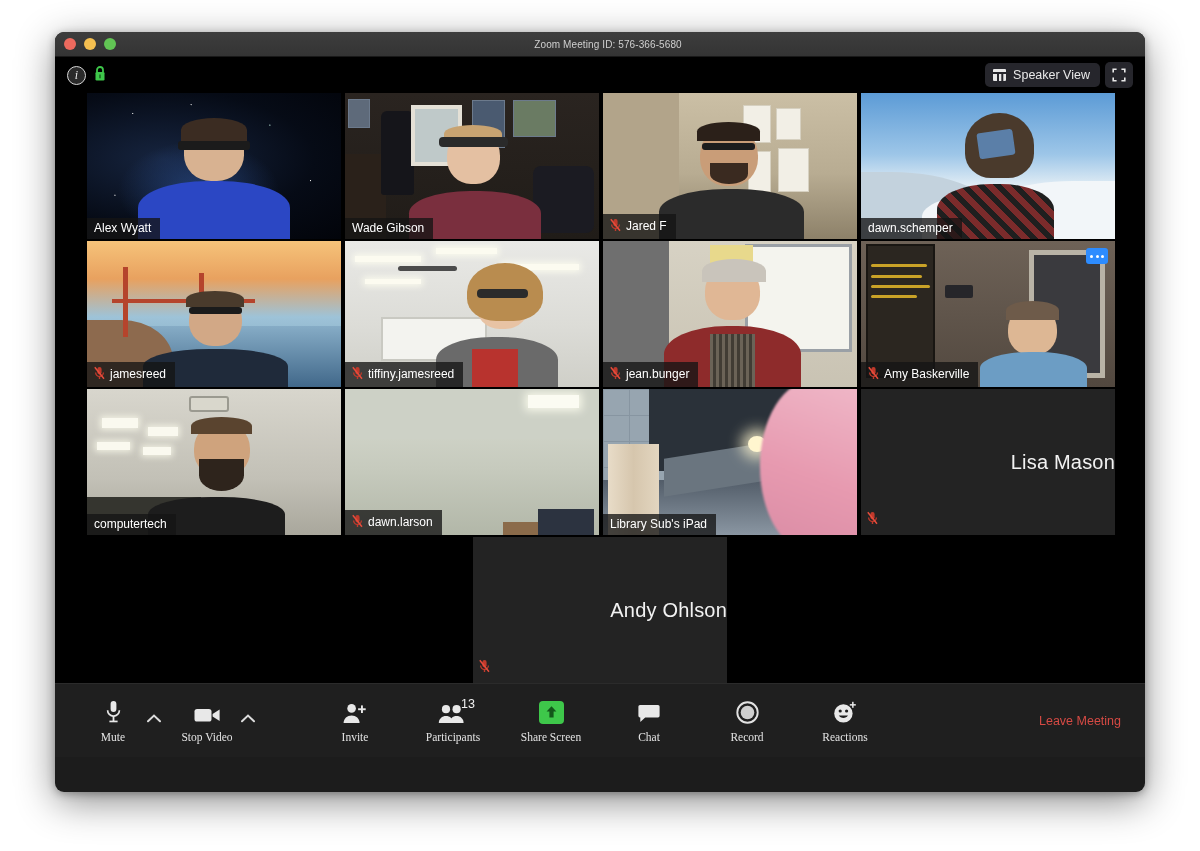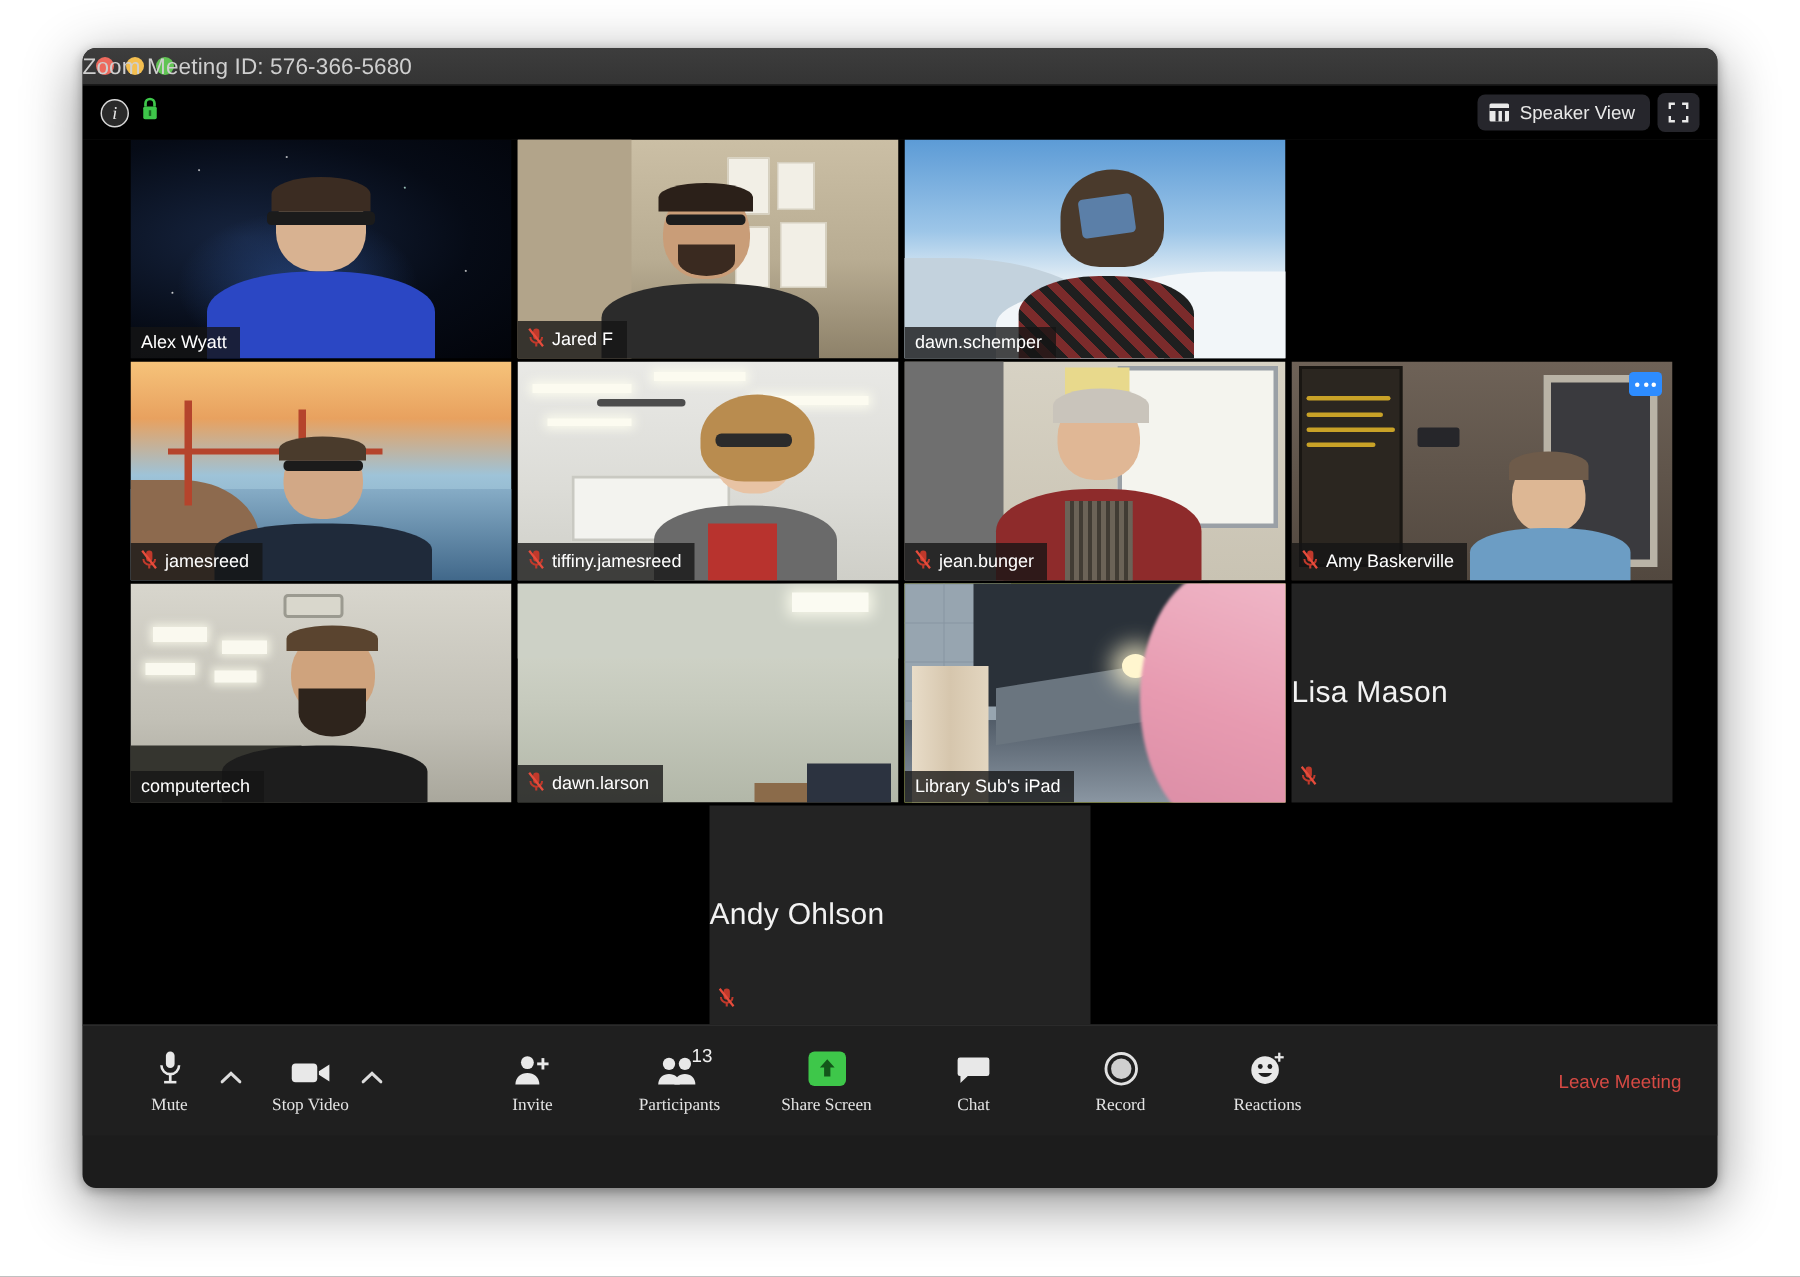--- a/index.html
+++ b/index.html
@@ -36,23 +36,23 @@
     gap: 8px;
     padding-left: 9px;
     align-items: center;
   }
   .dot { width: 12px; height: 12px; border-radius: 50%; display:block; }
   .dot-close  { background: #ed6a5e; }
   .dot-min    { background: #f4bf50; }
   .dot-max    { background: #61c454; }
   .window-title {
     position: absolute;
-    left: 0; right: 0;
-    text-align: left;
-    font-size: 15px;
+    left: 16px; right: 0;
+    text-align: center;
+    font-size: 10px;
     color: #cfcfcf;
     letter-spacing: .1px;
     pointer-events: none;
   }
 
   
   .topbar {
     height: 36px;
     background: #000;
     display: flex;
@@ -152,21 +152,21 @@
     display: flex; align-items: center; gap: 5px;
     max-width: 96%;
     white-space: nowrap;
   }
   .nameplate .nm { line-height: 1; padding-bottom:1px; }
   .mic-muted { flex: 0 0 auto; display:block; }
 
   
   .novideo {
     background: #232323;
-    display: flex; align-items: center; justify-content: flex-start;
+    display: flex; align-items: center; justify-content: flex-end;
   }
   .novideo .bigname {
     color: #f2f2f2;
     font-size: 20px;
     letter-spacing: .2px;
   }
   .novideo .corner-mic {
     position: absolute; left: 6px; bottom: 6px;
   }
 
@@ -371,20 +371,40 @@
             <div style="position:absolute;left:37%;top:17%;width:26%;height:16%;background:#3b2c22;border-radius:50% 50% 0 0;"></div>
             <div style="position:absolute;left:36%;top:33%;width:28%;height:6%;background:#1b1b1b;border-radius:3px;"></div>
             <div class="person-body" style="left:20%;bottom:0;width:60%;height:40%;background:#2b47c4;"></div>
           </div>
         </div>
         <div class="nameplate">
           <span class="nm">Alex Wyatt</span>
         </div>
       </div>
 
+      <div class="tile">
+        <div class="tile-video">
+          <div class="scene sc-wade">
+            <div class="shelf"></div>
+            <div class="coat"></div>
+            <div class="win"></div>
+            <div class="poster" style="left:50%;top:5%;width:13%;height:33%;"></div>
+            <div class="poster" style="left:66%;top:5%;width:17%;height:25%;background:#6a7b63;"></div>
+            <div class="poster" style="left:1%;top:4%;width:9%;height:20%;background:#5e6a7a;"></div>
+            <div class="chair"></div>
+            <div class="person-head" style="left:40%;top:24%;width:21%;height:38%;background:#e4c0a2;"></div>
+            <div style="position:absolute;left:39%;top:22%;width:23%;height:12%;background:#c8a371;border-radius:50% 50% 0 0;"></div>
+            <div style="position:absolute;left:37%;top:30%;width:27%;height:7%;background:#2a2a2a;border-radius:4px;"></div>
+            <div class="person-body" style="left:25%;bottom:0;width:52%;height:33%;background:#7a2f3e;"></div>
+          </div>
+        </div>
+        <div class="nameplate">
+          <span class="nm">Wade Gibson</span>
+        </div>
+      </div>
 
       <div class="tile">
         <div class="tile-video">
           <div class="scene sc-jared">
             <div class="wall"></div>
             <div class="paper" style="left:55%;top:8%;width:11%;height:26%;"></div>
             <div class="paper" style="left:68%;top:10%;width:10%;height:22%;"></div>
             <div class="paper" style="left:57%;top:40%;width:9%;height:28%;"></div>
             <div class="paper" style="left:69%;top:38%;width:12%;height:30%;"></div>
             <div class="person-head" style="left:38%;top:22%;width:23%;height:42%;background:#c99d78;"></div>

